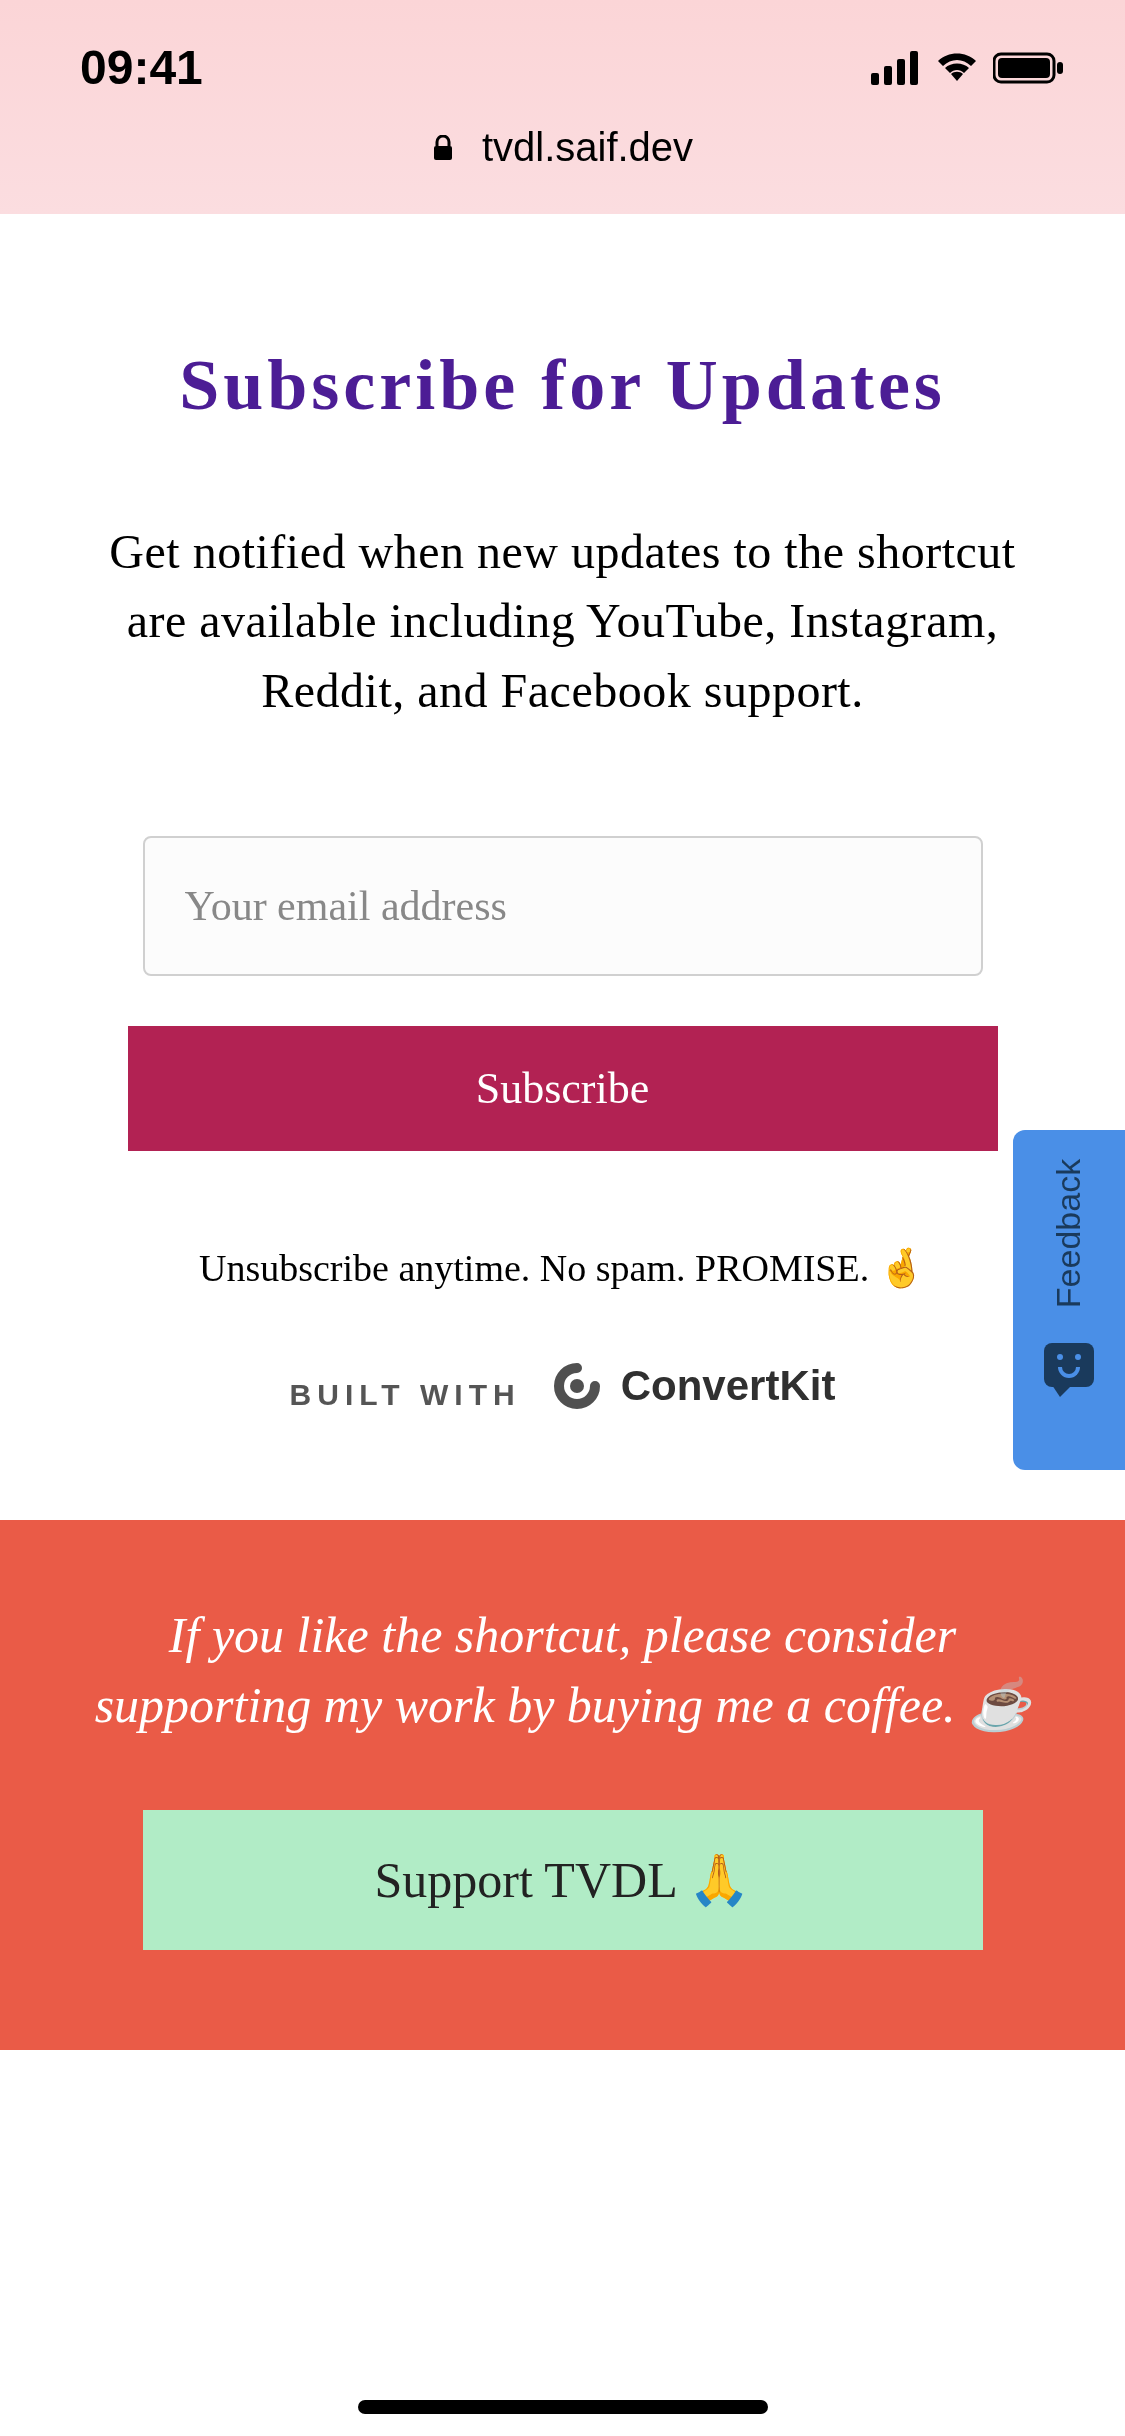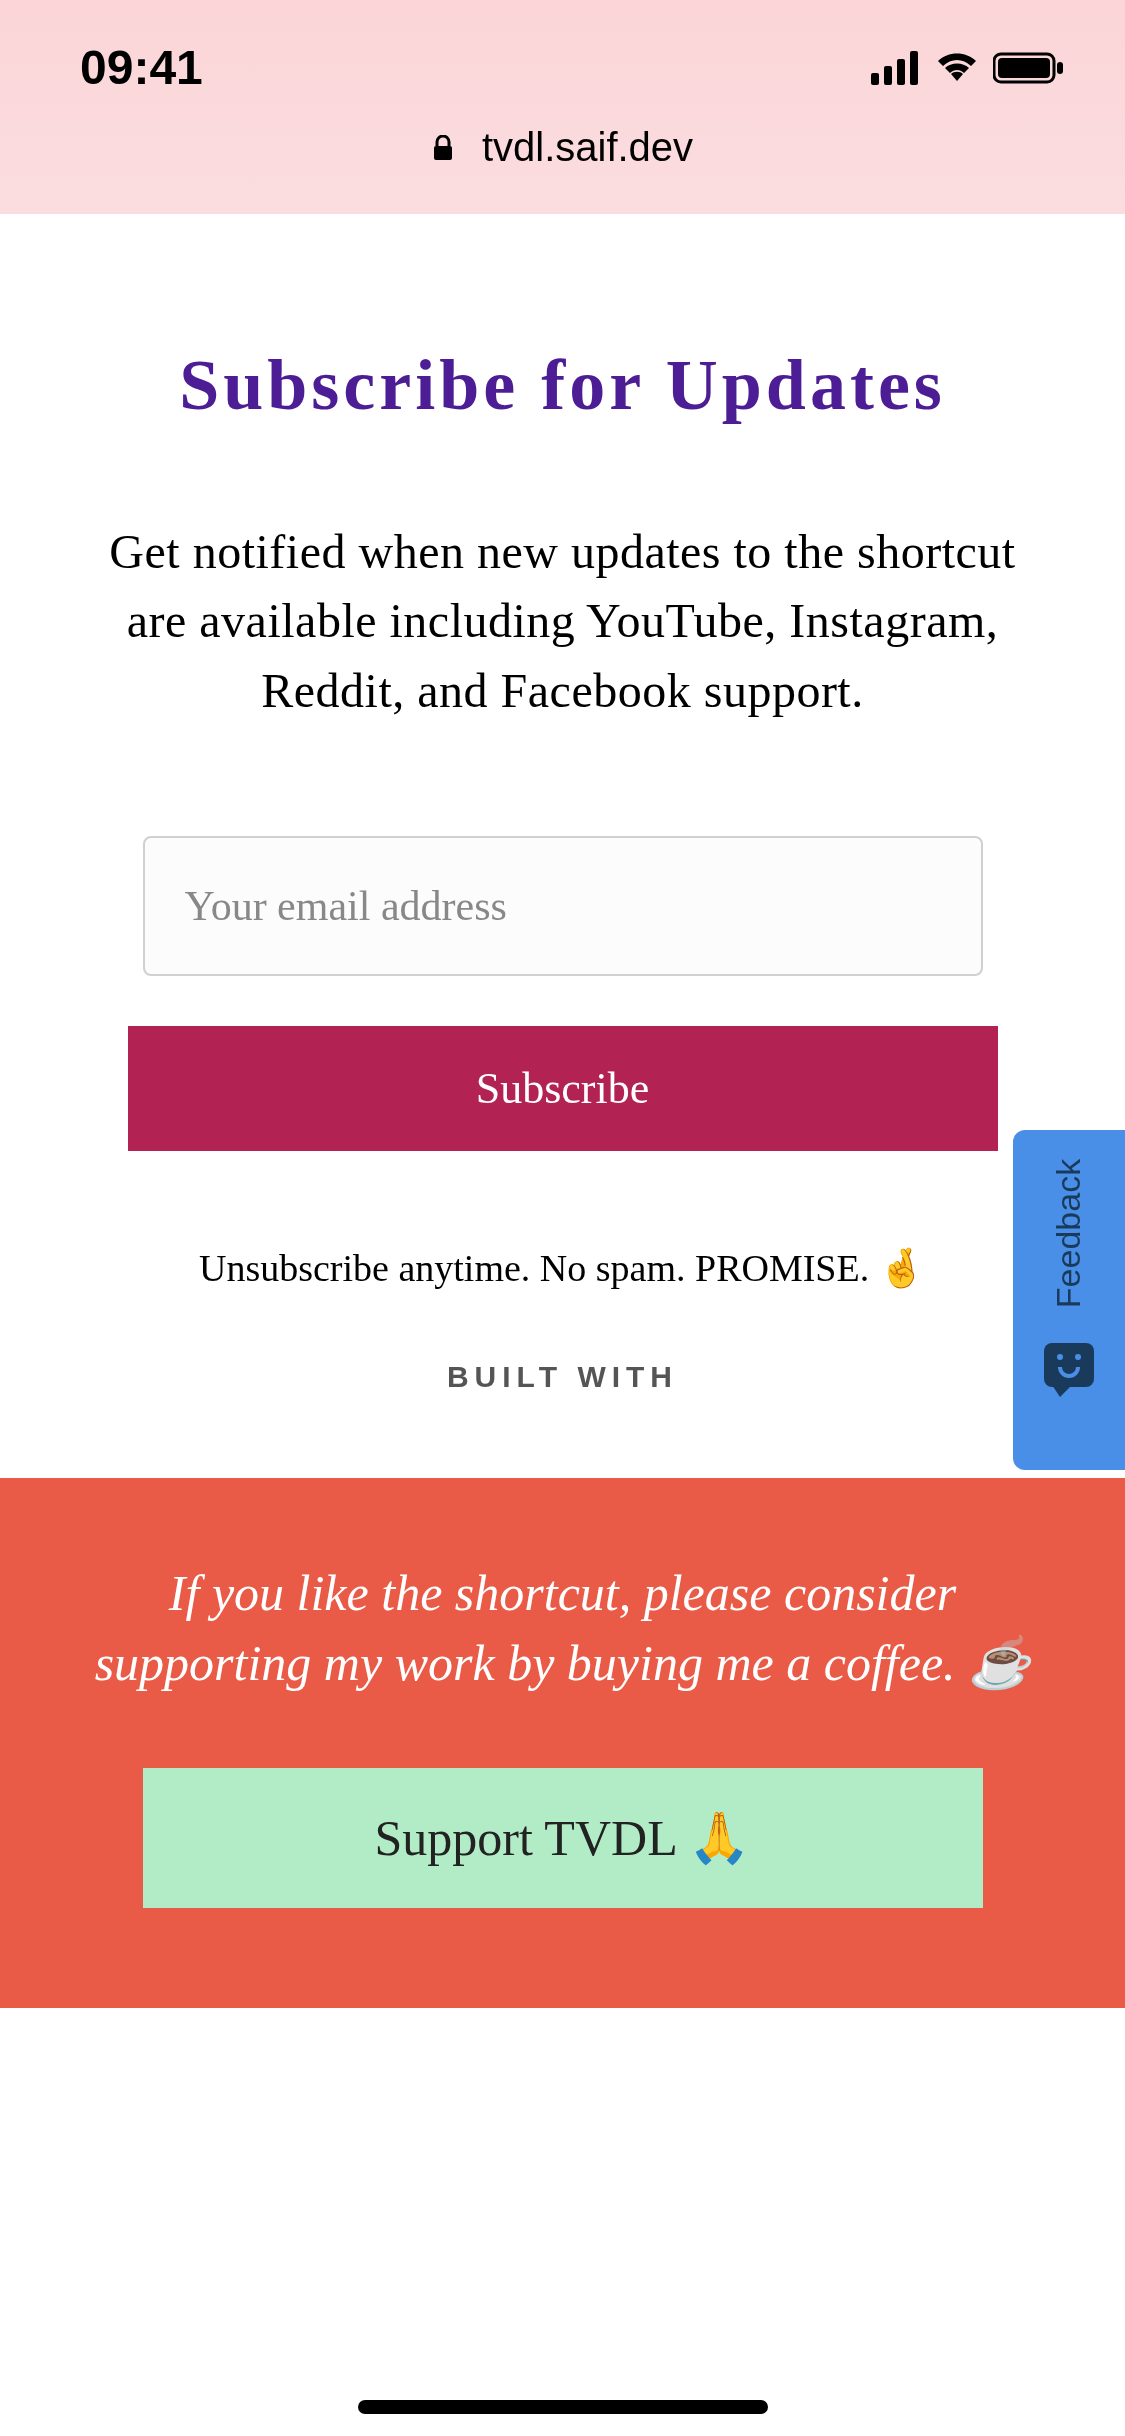--- a/index.html
+++ b/index.html
@@ -114,21 +114,21 @@
     align-items: center;
     gap: 18px;
   }
   .ck-text {
     font-size: 42px;
     font-weight: 600;
     color: #303030;
   }
   .support-section {
     background: #ea5b47;
-    margin-top: 84px;
+    margin-top: 108px;
     padding: 80px 60px 100px;
     text-align: center;
   }
   .support-text {
     color: #fff;
     font-size: 50px;
     line-height: 1.4;
     font-family: Georgia, serif;
     font-style: italic;
   }
@@ -239,20 +239,27 @@
 </div>
 
 <div class="content">
   <h1 class="heading">Subscribe for Updates</h1>
   <p class="subtitle">Get notified when new updates to the shortcut are available including YouTube, Instagram, Reddit, and Facebook support.</p>
   <input class="email-input" type="email" placeholder="Your email address" style="">
   <button class="subscribe-btn">Subscribe</button>
   <p class="disclaimer">Unsubscribe anytime. No spam. PROMISE. 🤞</p>
   <div class="built-with">
     <span class="built-label">BUILT WITH</span>
+    <div class="ck-logo">
+      <svg width="52" height="52" viewBox="0 0 52 52">
+        <path d="M26 8 a18 18 0 1 0 18 18" stroke="#505050" stroke-width="10" fill="none" stroke-linecap="round"></path>
+        <circle cx="26" cy="26" r="7" fill="#505050"></circle>
+      </svg>
+      <span class="ck-text">ConvertKit</span>
+    </div>
   </div>
 </div>
 
 <div class="support-section">
   <p class="support-text">If you like the shortcut, please consider supporting my work by buying me a coffee. ☕</p>
   <button class="support-btn">Support TVDL 🙏</button>
 </div>
 
 <div class="feedback-tab">
   <span class="feedback-label">Feedback</span>

